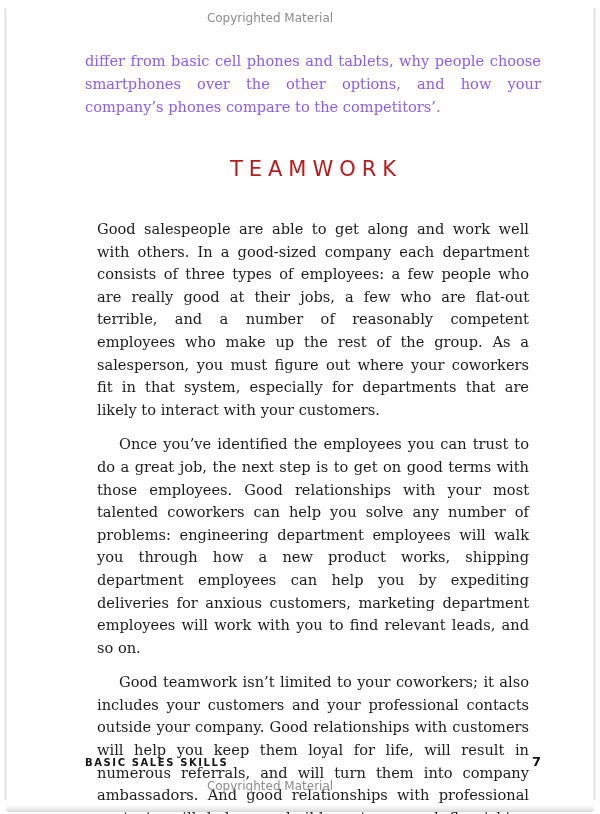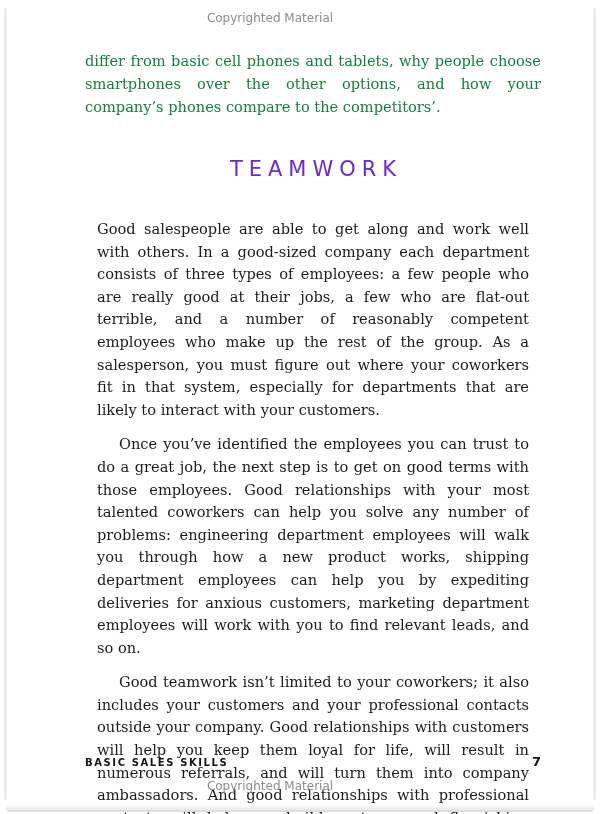--- a/index.html
+++ b/index.html
@@ -56,37 +56,37 @@
   .watermark.bottom { top: 779px; }
 
   .intro {
     position: absolute;
     top: 50px;
     left: 85px;
     width: 456px;
     margin: 0;
     font-size: 14.6px;
     line-height: 22.8px;
-    color: #15803d;
+    color: #8b5cf6;
     text-align: justify;
   }
   .heading {
     position: absolute;
     top: 157px;
     left: 85px;
     width: 456px;
     margin: 0;
     font-family: "DejaVu Sans", sans-serif;
     font-weight: 400;
     font-size: 21px;
     letter-spacing: 6px;
     padding-left: 6px;
     box-sizing: border-box;
     text-align: center;
-    color: #6d28d9;
+    color: #b91c1c;
   }
   .body-text {
     position: absolute;
     top: 206px;
     left: 85px;
     width: 456px;
   }
   .para {
     margin: 12px;
     font-size: 14.6px;

